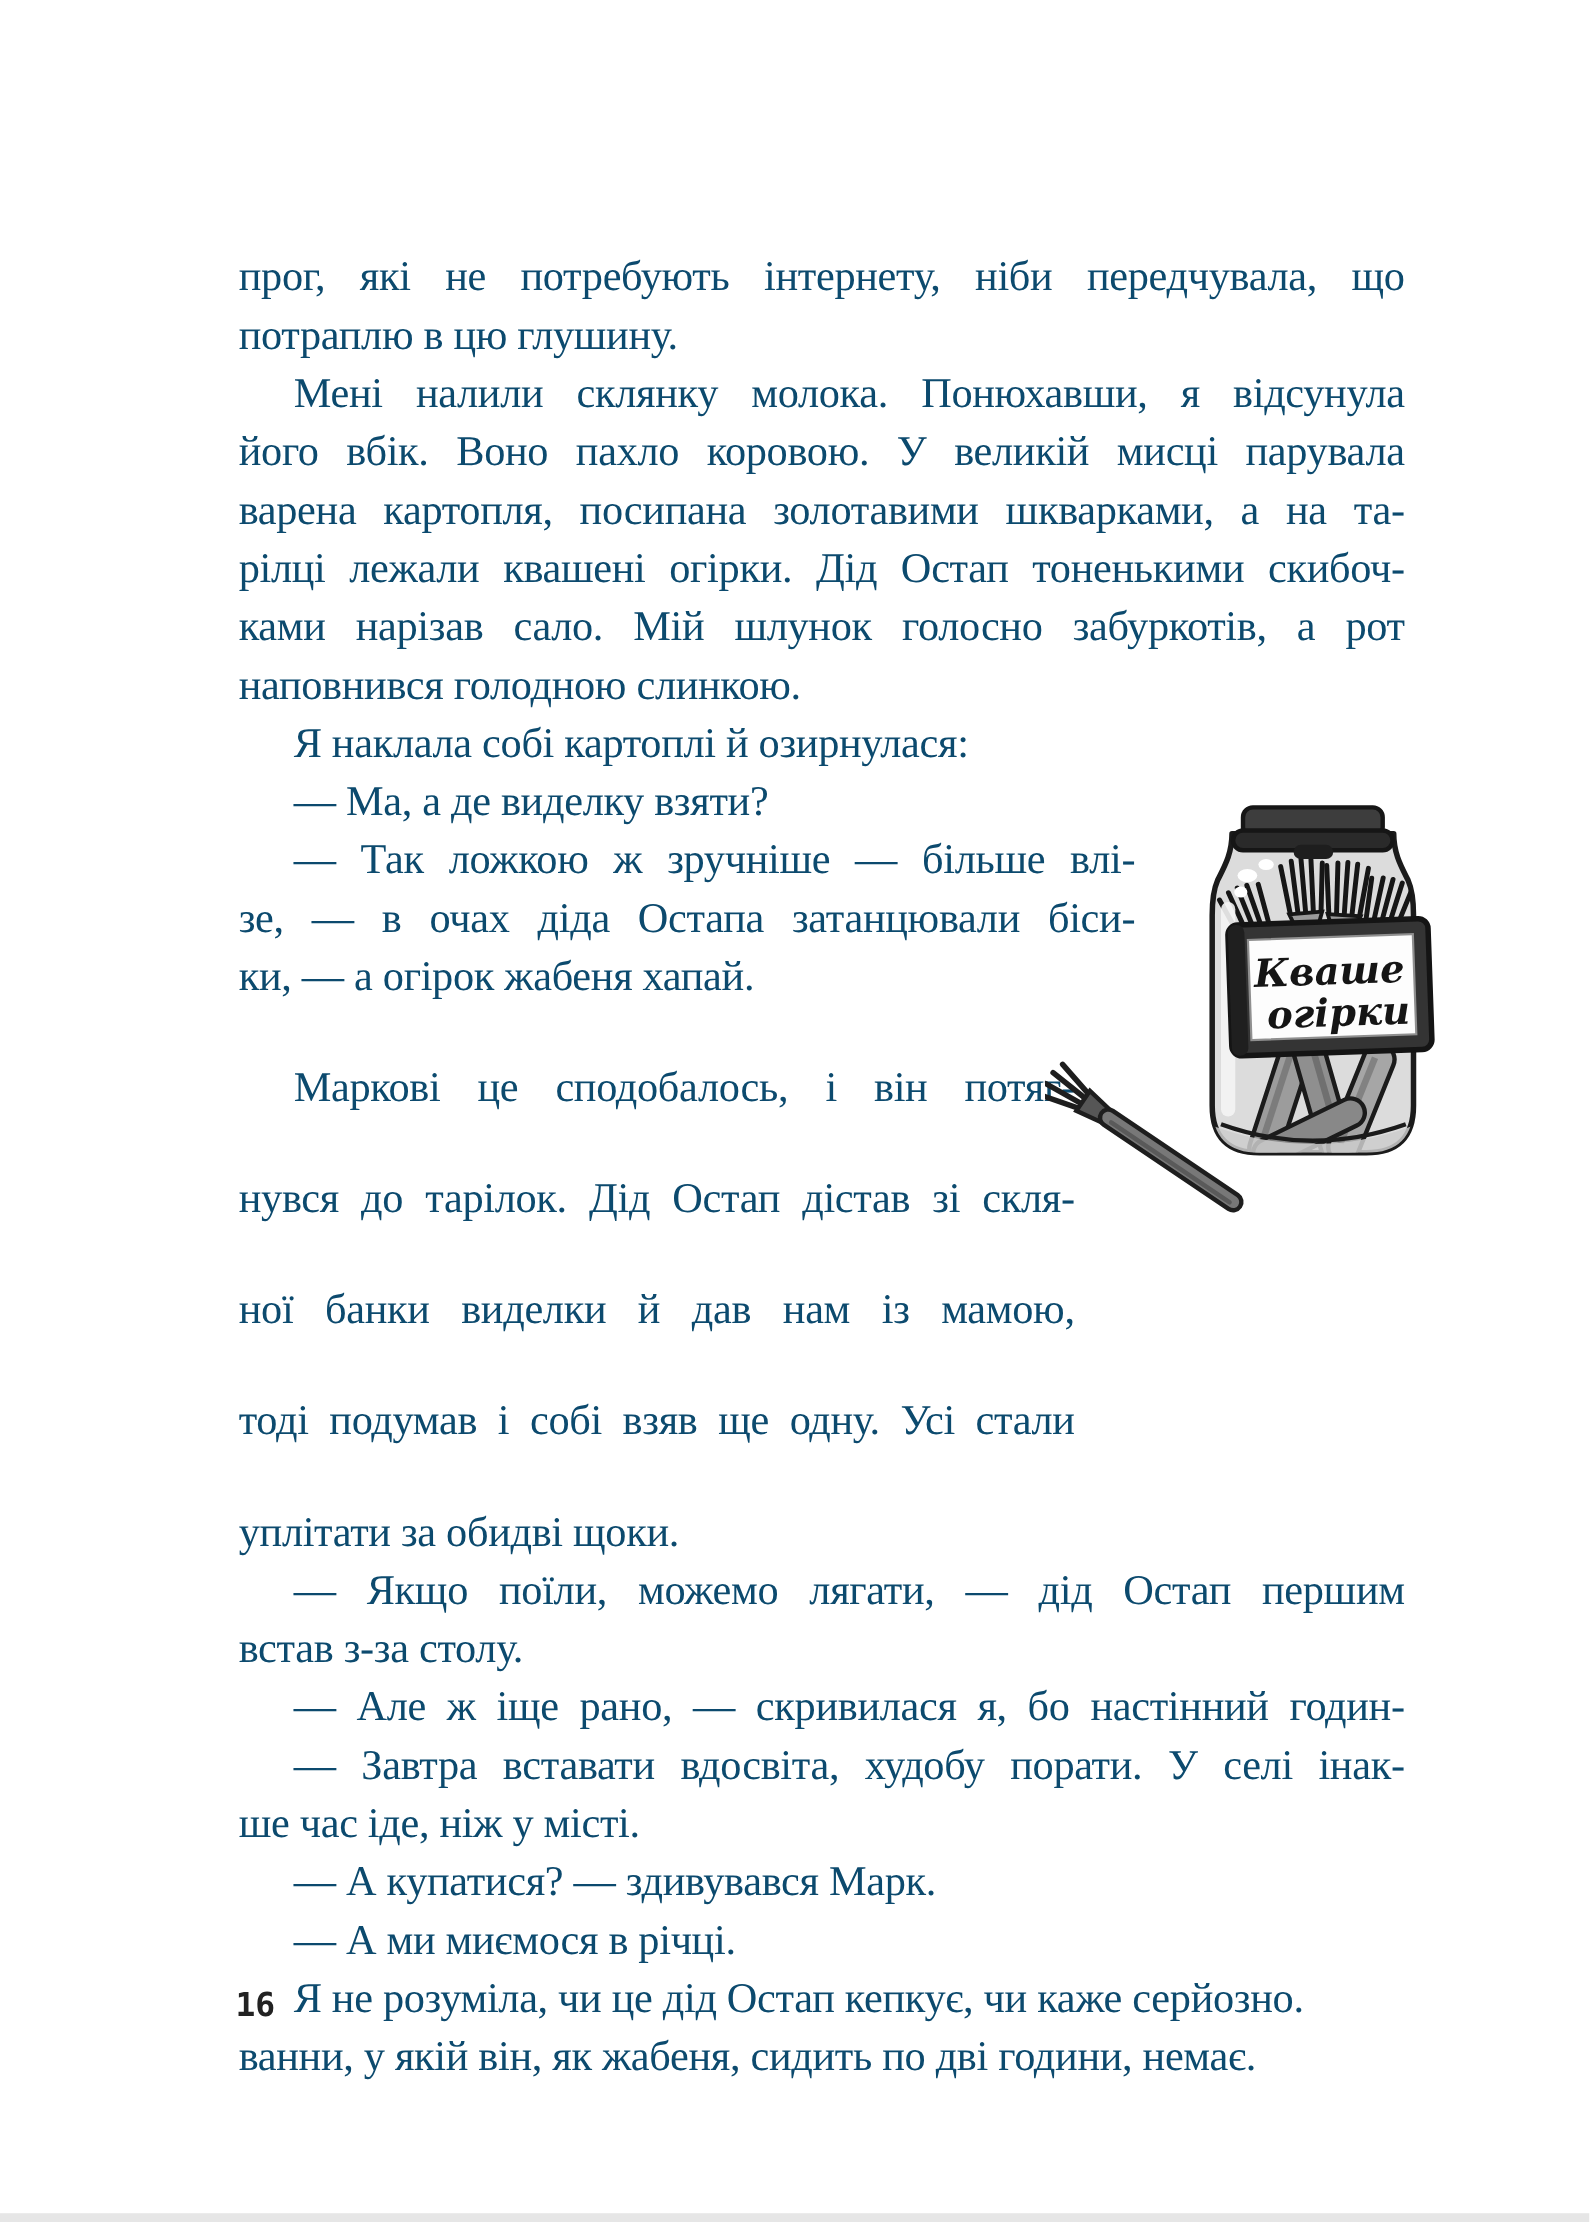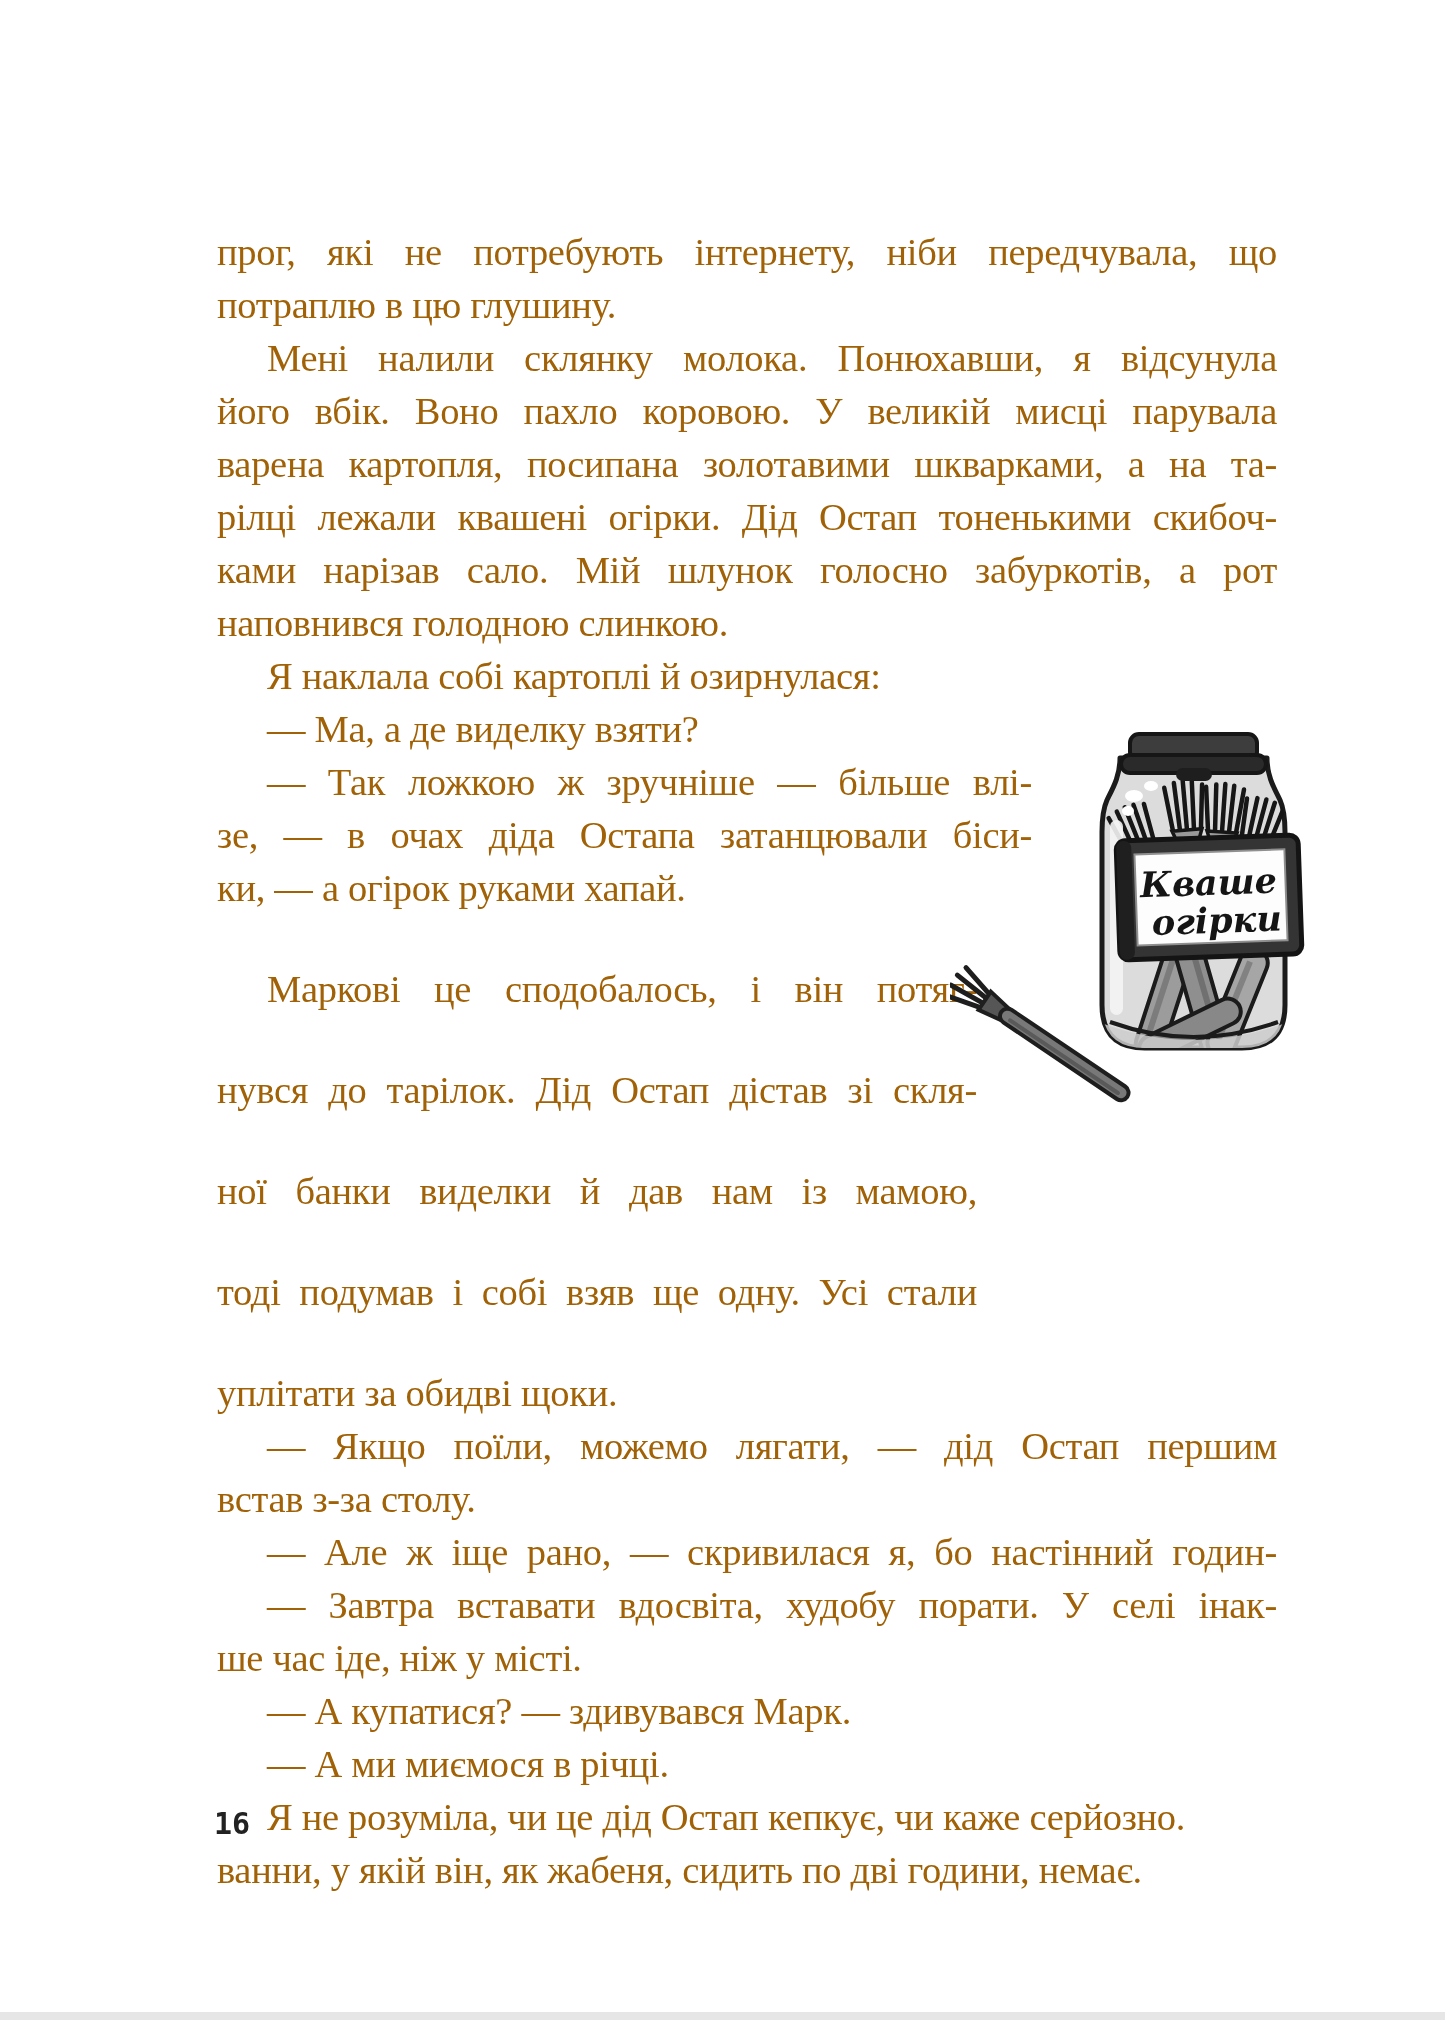--- a/index.html
+++ b/index.html
@@ -13,21 +13,21 @@
   .text-block{
     position:absolute;
     left:217px;top:226px;
     width:1060px;
   }
   .line{
     height:53px;
     line-height:53px;
     font-size:38.5px;
     letter-spacing:-0.3px;
-    color:#a16207;
+    color:#0c4a6e;
     white-space:nowrap;
     text-align:left;
   }
   .full{width:1060px;}
   .wrap1{width:815px;}
   .wrap2{width:760px;margin-top:48px;}
   .just{text-align:justify;text-align-last:justify;}
   .ind{text-indent:50px;}
   .page-number{
     position:absolute;
@@ -63,21 +63,21 @@
     <div class="line full just ind">Мені налили склянку молока. Понюхавши, я відсунула</div>
     <div class="line full just">його вбік. Воно пахло коровою. У великій мисці парувала</div>
     <div class="line full just">варена картопля, посипана золотавими шкварками, а на та-</div>
     <div class="line full just">рілці лежали квашені огірки. Дід Остап тоненькими скибоч-</div>
     <div class="line full just">ками нарізав сало. Мій шлунок голосно забуркотів, а рот</div>
     <div class="line full">наповнився голодною слинкою.</div>
     <div class="line full ind">Я наклала собі картоплі й озирнулася:</div>
     <div class="line full ind">— Ма, а де виделку взяти?</div>
     <div class="line wrap1 just ind">— Так ложкою ж зручніше — більше влі-</div>
     <div class="line wrap1 just">зе, — в очах діда Остапа затанцювали біси-</div>
-    <div class="line wrap1">ки, — а огірок руками хапай.</div>
+    <div class="line wrap1">ки, — а огірок жабеня хапай.</div>
     <div class="line wrap2 just ind">Маркові це сподобалось, і він потяг-</div>
     <div class="line wrap2 just">нувся до тарілок. Дід Остап дістав зі скля-</div>
     <div class="line wrap2 just">ної банки виделки й дав нам із мамою,</div>
     <div class="line wrap2 just">тоді подумав і собі взяв ще одну. Усі стали</div>
     <div class="line wrap2">уплітати за обидві щоки.</div>
     <div class="line full just ind">— Якщо поїли, можемо лягати, — дід Остап першим</div>
     <div class="line full">встав з-за столу.</div>
     <div class="line full just ind">— Але ж іще рано, — скривилася я, бо настінний годин-</div>
     <div class="line full just ind">— Завтра вставати вдосвіта, худобу порати. У селі інак-</div>
     <div class="line full">ше час іде, ніж у місті.</div>

